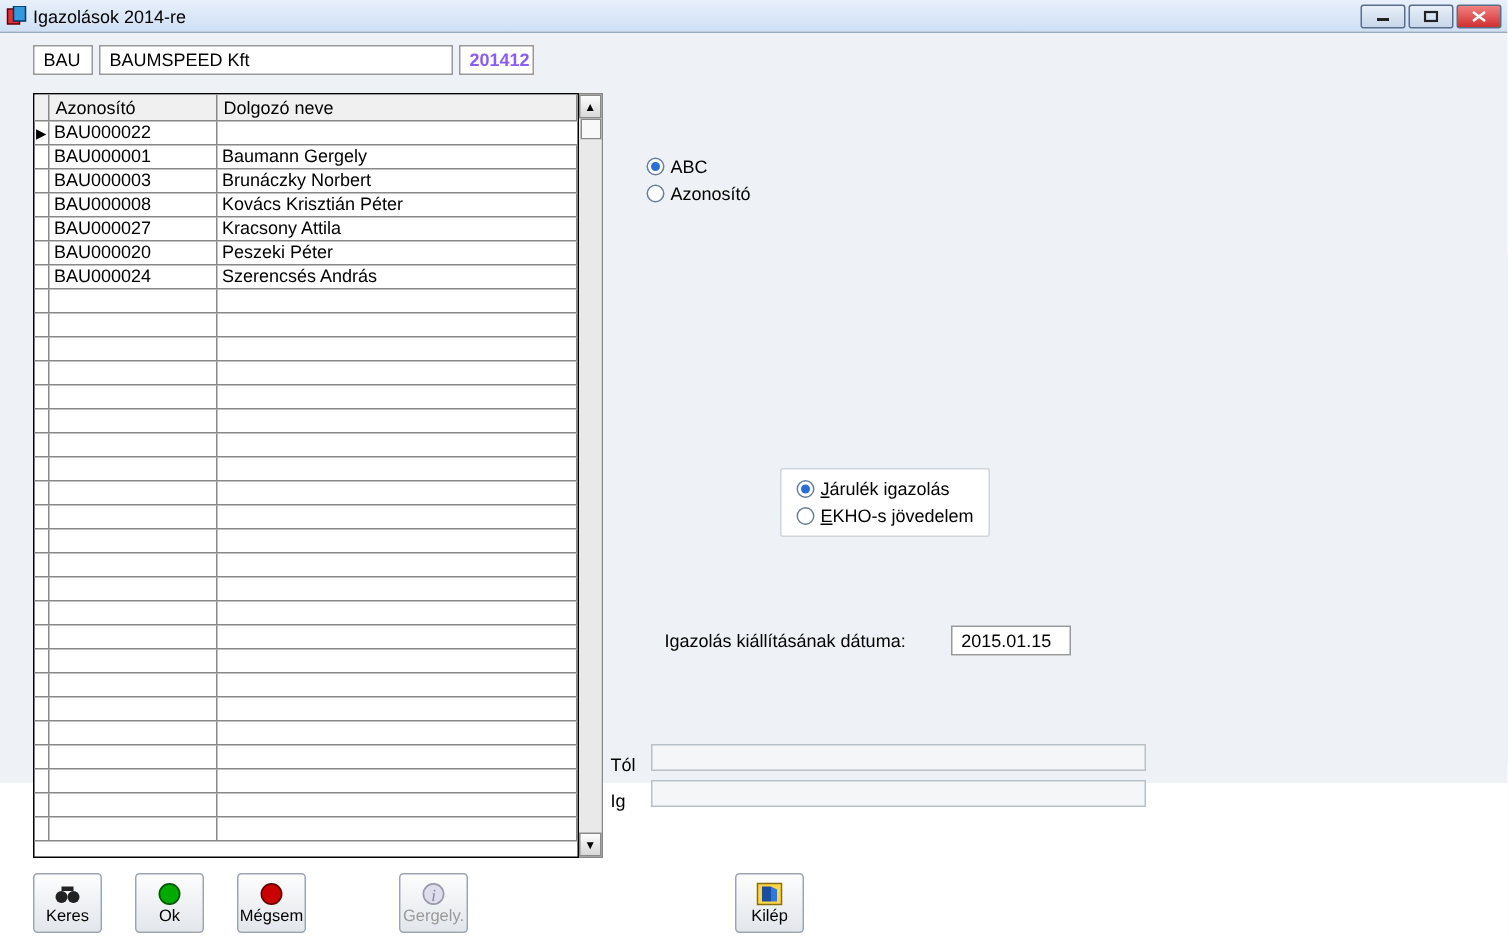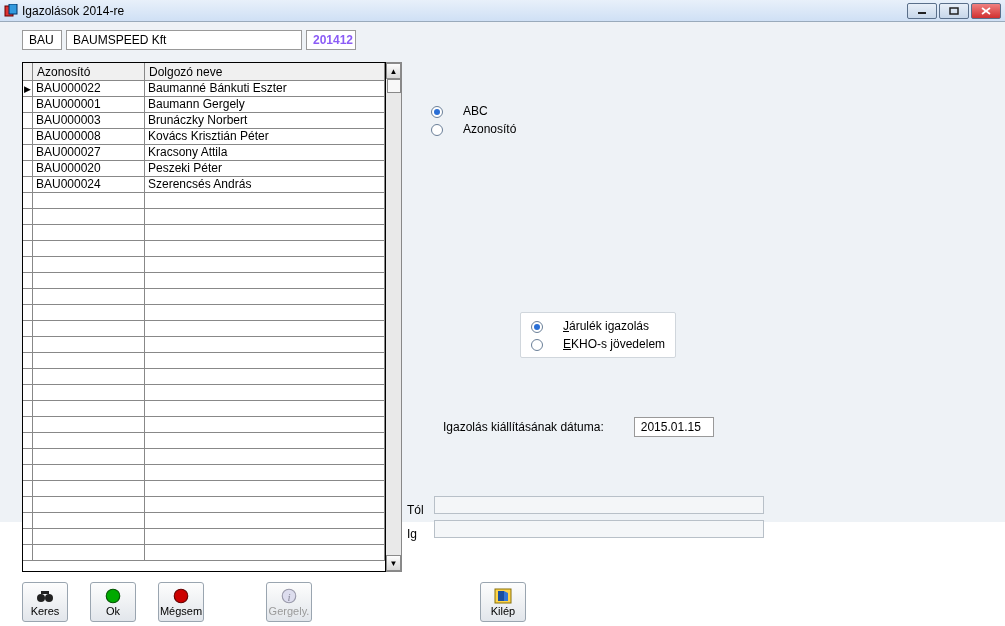--- a/index.html
+++ b/index.html
@@ -126,21 +126,21 @@
     margin: 0 auto;
   }
 
   .radio-group {
     position: absolute;
     display: flex; flex-direction: column;
     gap: 4px;
   }
   .sort-group { left: 431px; top: 82px; }
   .type-group { left: 520px; top: 290px; border:1px solid #d0d6dc; background:#fff; padding:6px 10px; border-radius:2px; }
-  .radio-item { display:flex; align-items:flex-end; gap:20px; font-size:12px; }
+  .radio-item { display:flex; align-items:center; gap:4px; font-size:12px; }
   .radio-dot {
     width:12px; height:12px;
     border:1px solid #6a7f98; border-radius:50%;
     display:inline-flex; align-items:center; justify-content:center;
     background:#fff;
   }
   .radio-dot.sel::after {
     content:''; width:6px; height:6px; border-radius:50%;
     background:#2a6fd6;
   }
@@ -166,21 +166,21 @@
     background: linear-gradient(#fdfdfd,#e2e6eb);
     border: 1px solid #9aa5b0;
     border-radius: 3px;
     display: flex; flex-direction: column; align-items: center; justify-content: center;
     font-size: 11px;
   }
   .tool-btn .ico { width:18px; height:16px; display:flex; align-items:center; justify-content:center; }
   .tool-btn .lbl { margin-top: 1px; }
   .tool-btn.disabled { color:#9a9a9a; }
   .inform-btn { position:absolute; left: 266px; top:560px; }
-  .exit-btn { position:absolute; left: 480px; top:560px; }
+  .exit-btn { position:absolute; left: 490px; top:560px; }
   u { text-decoration: underline; }
 </style>
 </head>
 <body>
 
 <div class="titlebar">
   <span class="app-icon">
     <svg viewBox="0 0 14 14">
         <rect x="1" y="2" width="8" height="10" fill="#d33" stroke="#600"></rect>
         <rect x="5" y="0" width="8" height="10" fill="#39d" stroke="#036"></rect>
@@ -217,21 +217,20 @@
     <div class="grid">
       <div class="grid-header">
         <div class="col-mark"></div>
         <div class="col-id">Azonosító</div>
         <div class="col-name">Dolgozó neve</div>
       </div>
       <div class="grid-body" id="grid-body">
           <div class="row">
             <div class="cell mark">▶</div>
             <div class="cell id">BAU000022</div>
-            <div class="cell name">Baumanné Bánkuti Eszter</div>
           </div>
           <div class="row">
             <div class="cell mark"></div>
             <div class="cell id">BAU000001</div>
             <div class="cell name">Baumann Gergely</div>
           </div>
           <div class="row">
             <div class="cell mark"></div>
             <div class="cell id">BAU000003</div>
             <div class="cell name">Brunáczky Norbert</div>

